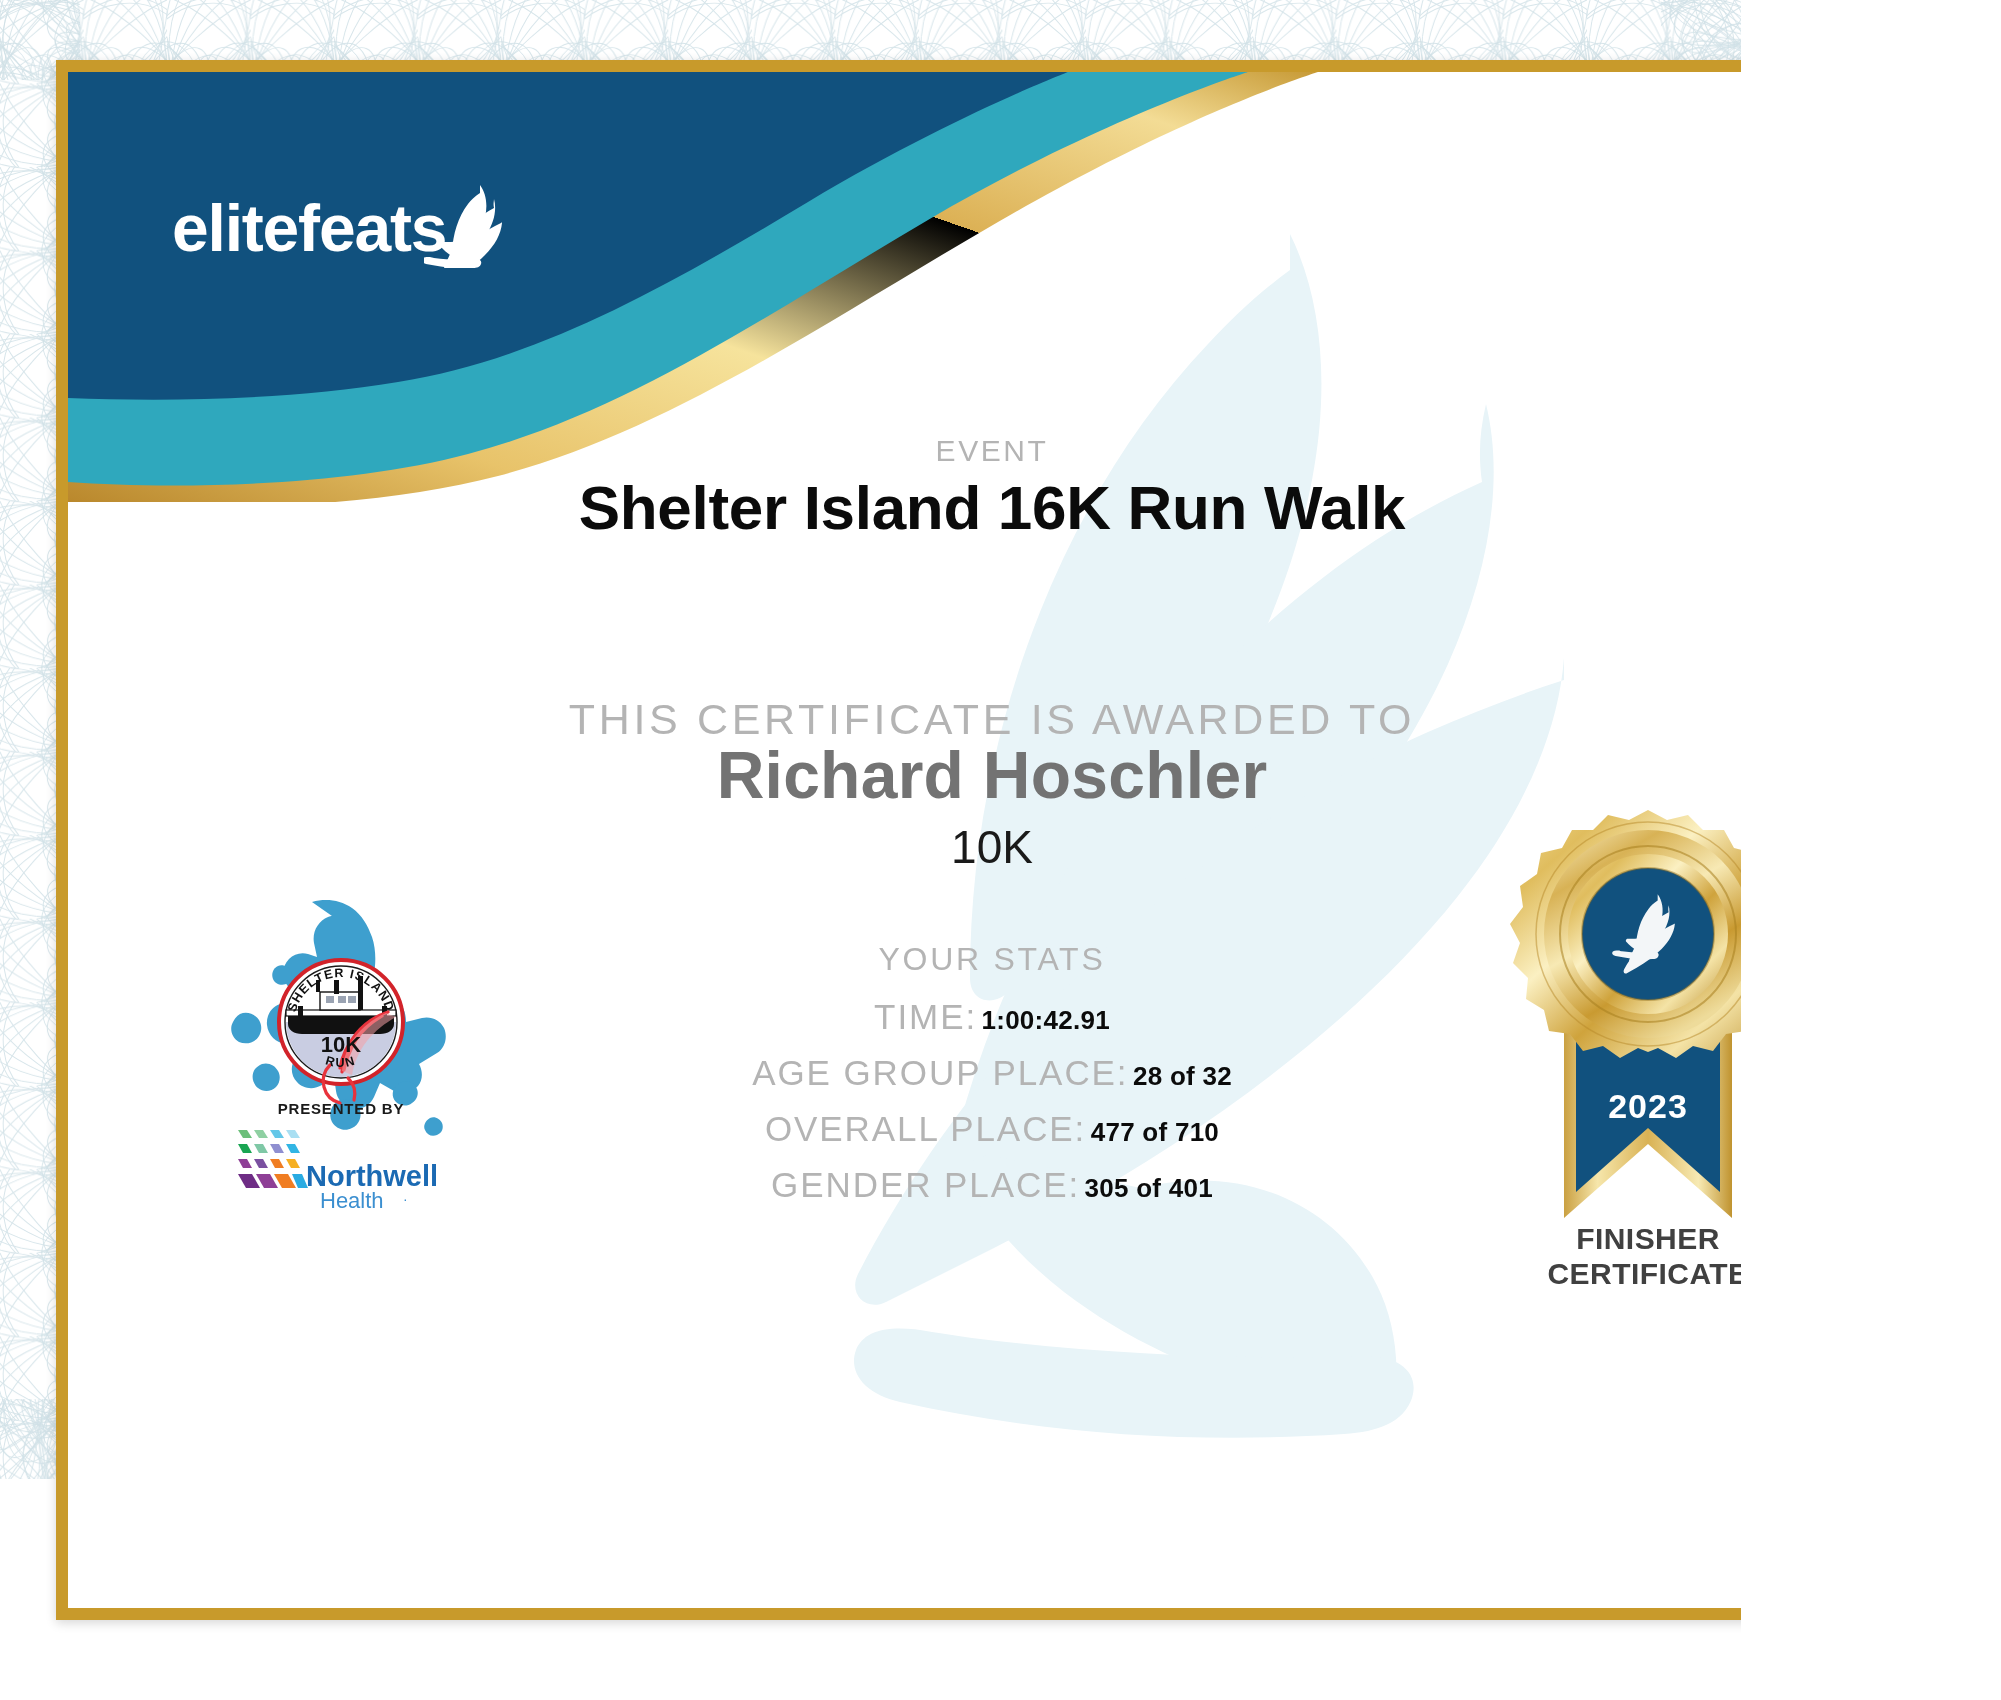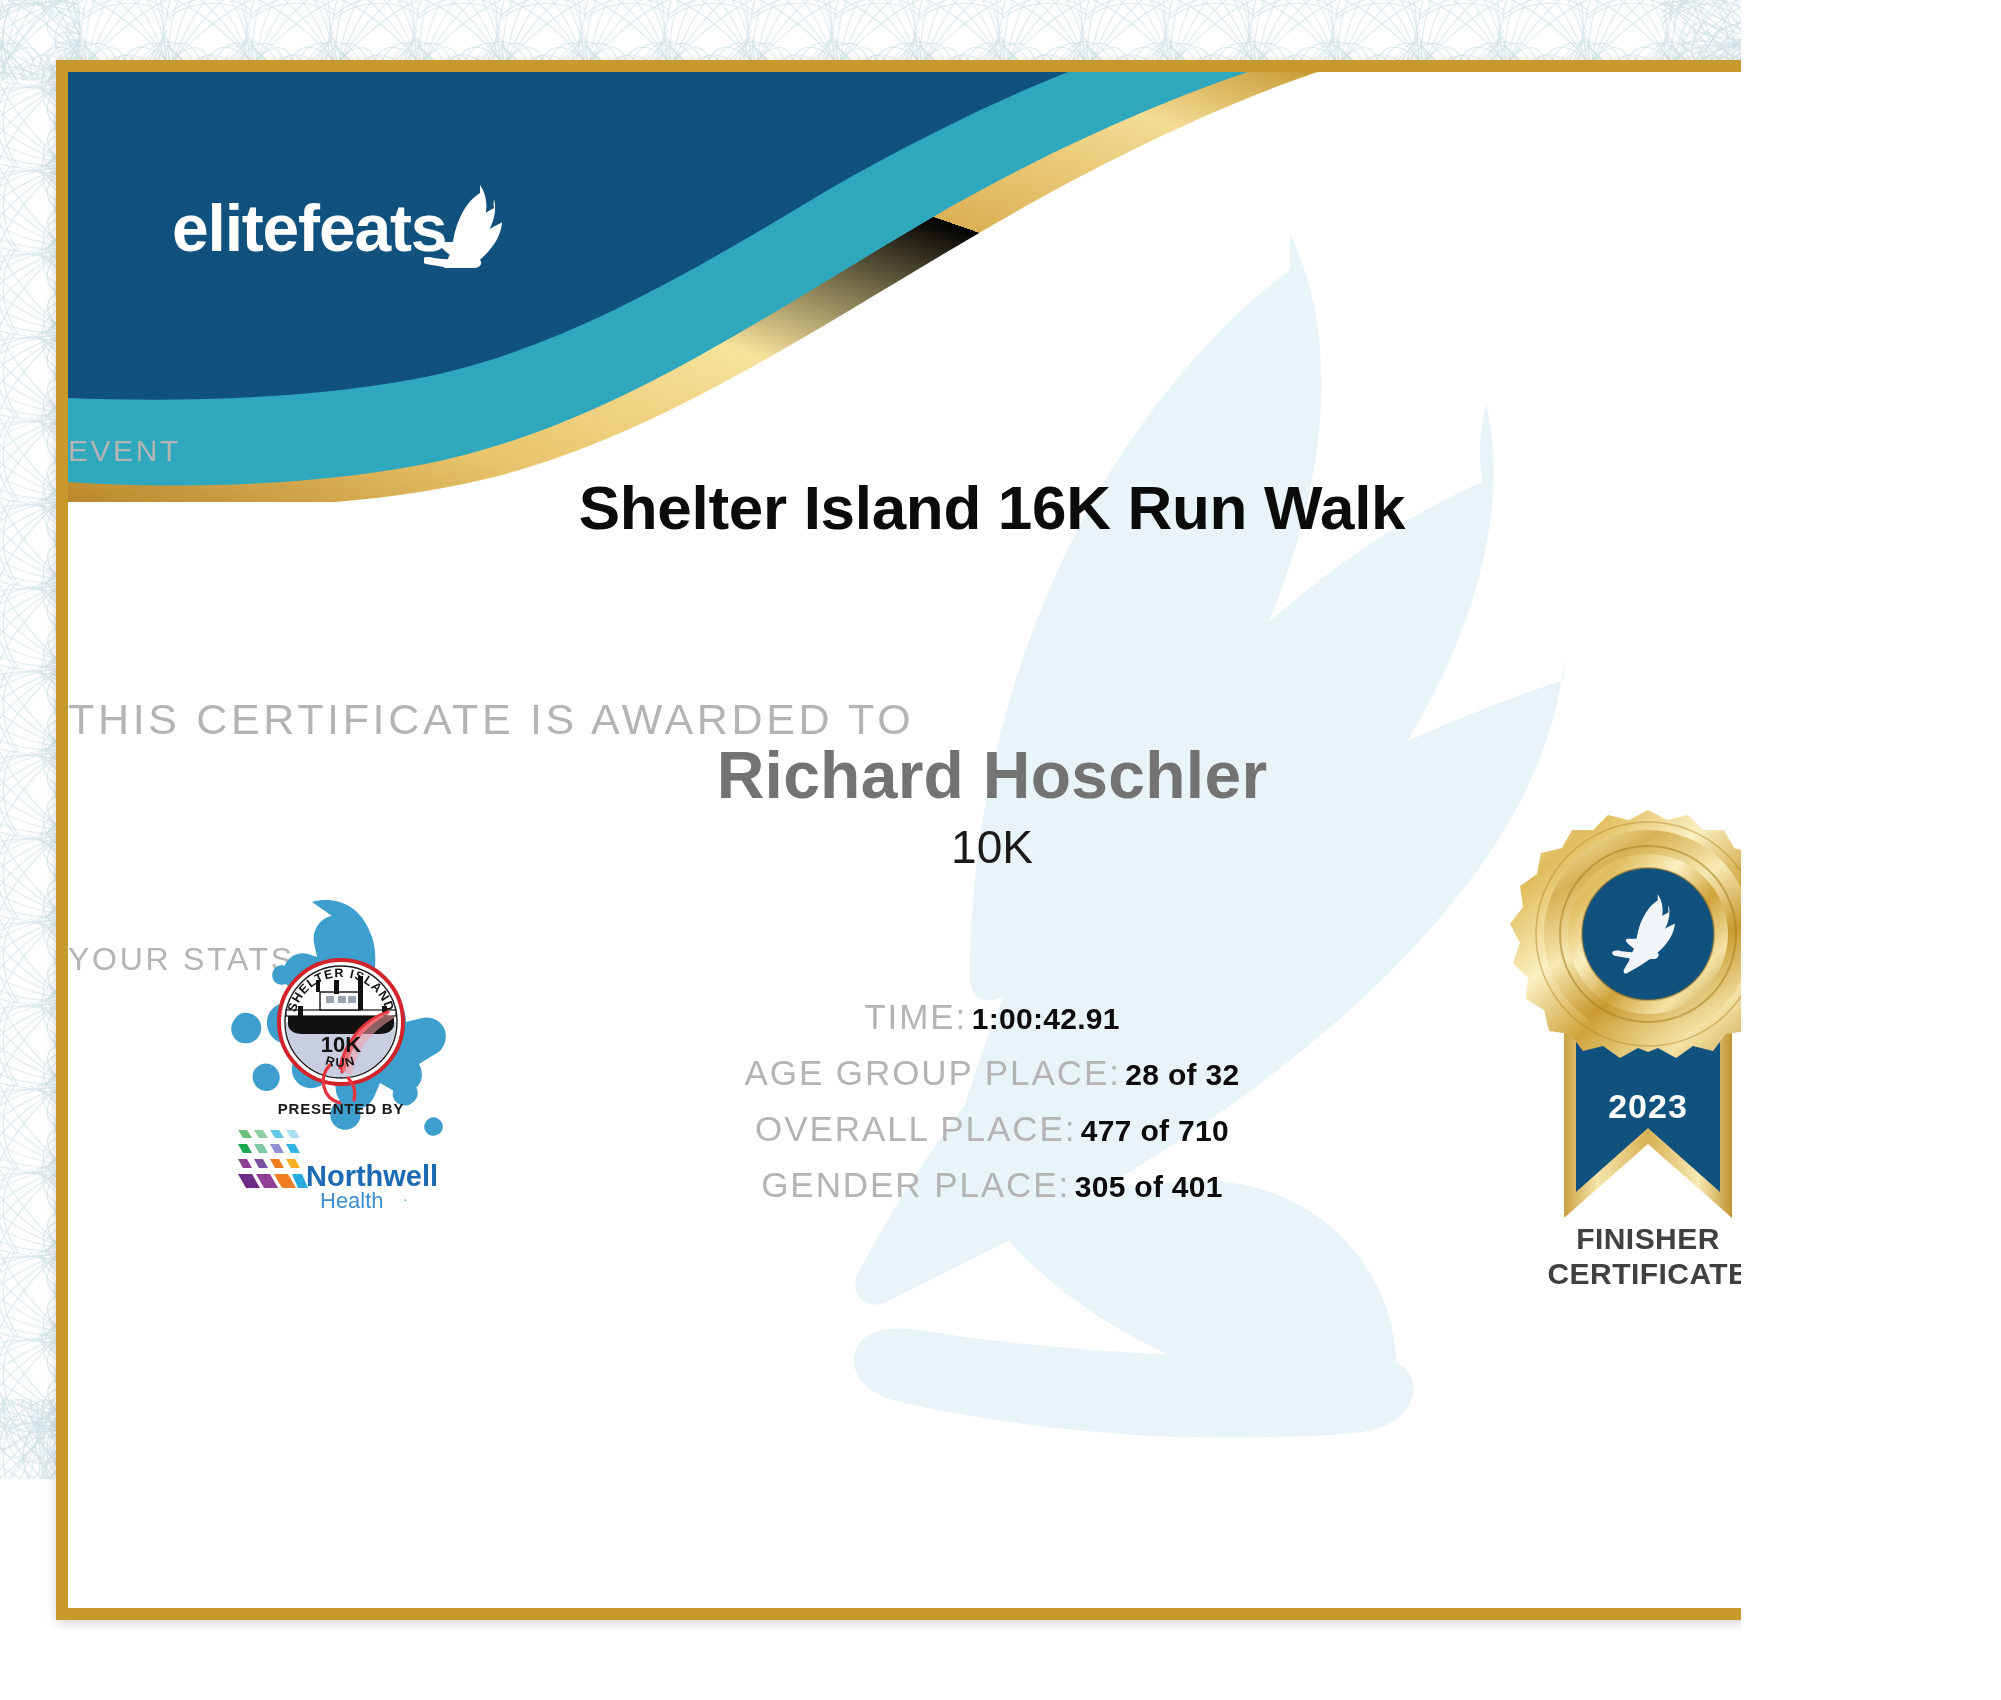--- a/index.html
+++ b/index.html
@@ -32,20 +32,21 @@
   .headerart{position:absolute;left:0;top:0;width:1250px;height:430px;z-index:2;}
 
   
   .content{position:absolute;inset:0;z-index:4;}
 
   .lbl{
     color:#b4b4b4;
     font-family:"Liberation Sans",sans-serif;
     font-weight:400;
     letter-spacing:.085em;
+    text-align:center;
   }
   .ev-label{position:absolute;left:0;right:0;top:362px;font-size:30px;}
   .ev-title{
     position:absolute;left:0;right:0;top:400px;
     text-align:center;color:#0b0b0b;
     font-family:"Liberation Sans",sans-serif;
     font-weight:700;font-size:62px;letter-spacing:-.005em;
   }
   .aw-label{position:absolute;left:0;right:0;top:623px;font-size:43px;}
   .name{
@@ -65,21 +66,21 @@
     text-align:center;
     margin-bottom:16px;
     white-space:nowrap;
     
     padding-right:0px;
   }
   .stat-row .k{
     color:#b4b4b4;font-size:35px;letter-spacing:.055em;font-weight:400;margin-top:40px;
   }
   .stat-row .v{
-    color:#0b0b0b;font-size:30px;font-weight:700;letter-spacing:.01em;
+    color:#0b0b0b;font-size:26px;font-weight:700;letter-spacing:.01em;
   }
 
   
   .eventlogo{position:absolute;left:148px;top:820px;width:250px;height:260px;z-index:5;}
   .presented{
     position:absolute;left:148px;top:1028px;width:250px;text-align:center;
     font-size:15px;font-weight:700;letter-spacing:.055em;color:#1a1a1a;z-index:5;
   }
   .sponsor{position:absolute;left:160px;top:1052px;width:230px;height:88px;z-index:5;}
 

